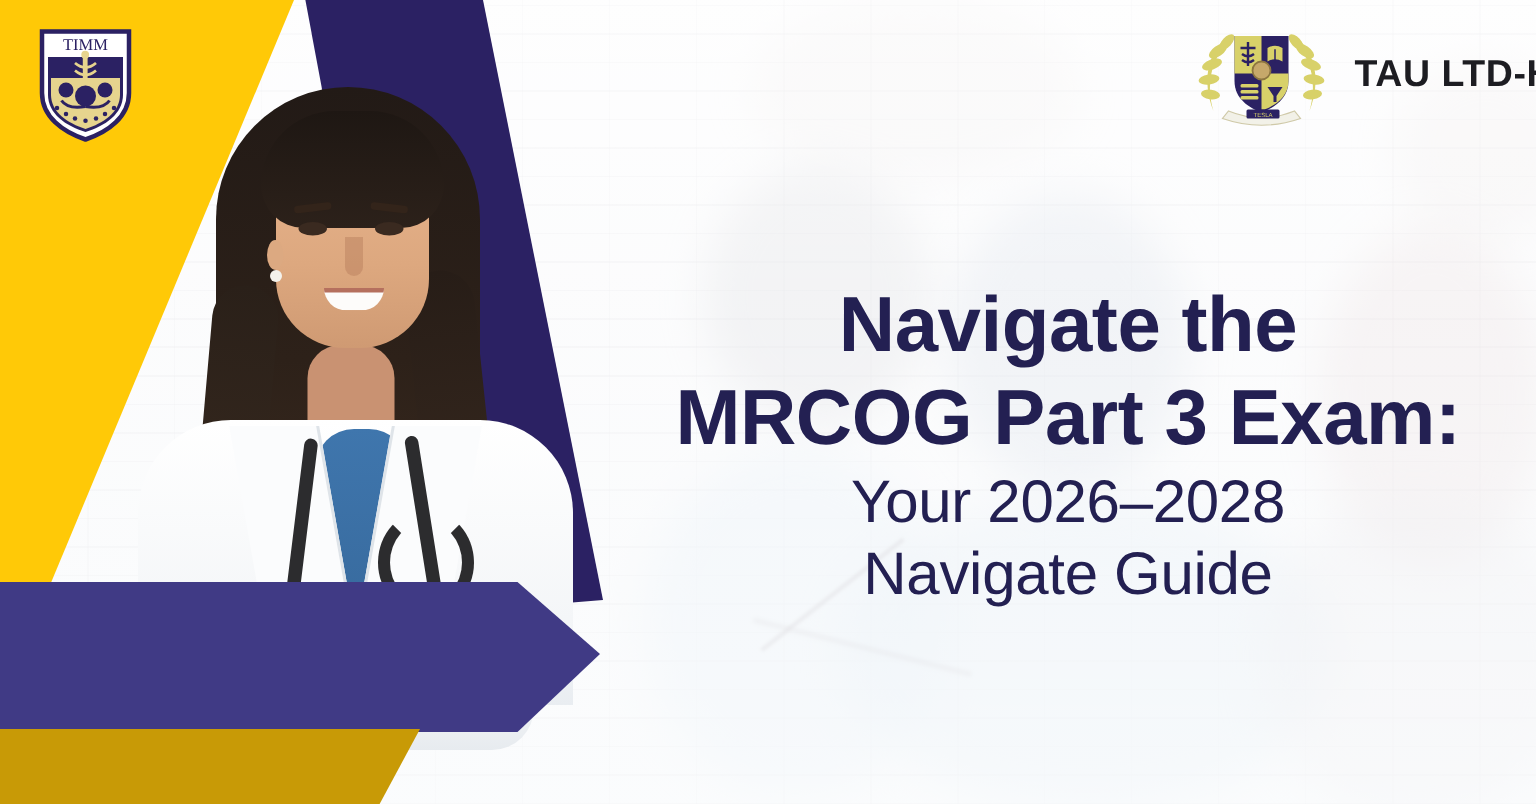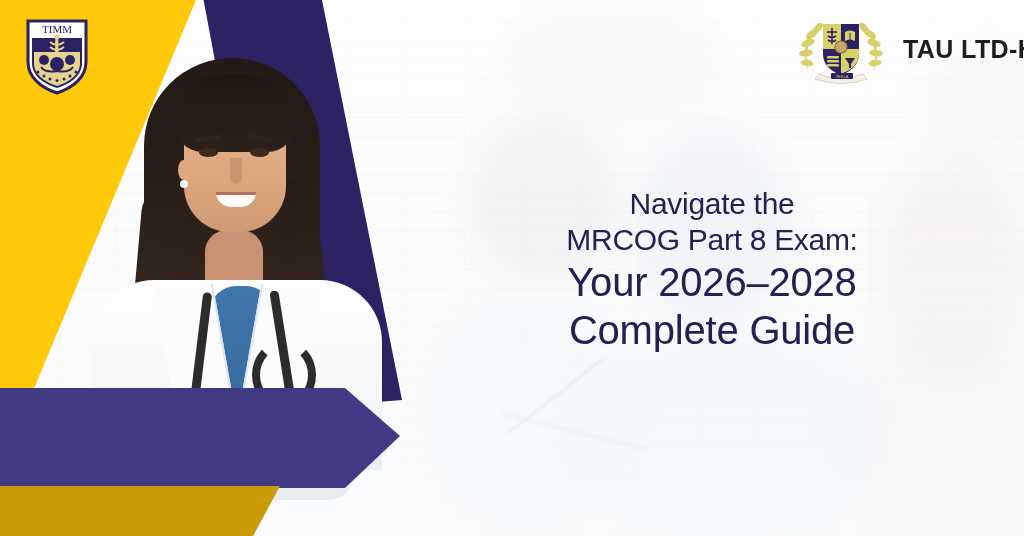--- a/index.html
+++ b/index.html
@@ -183,21 +183,21 @@
     font-size:25px;font-weight:700;color:#1d1d22;letter-spacing:.4px;
     white-space:nowrap;
   }
 
   
   .headline{
     position:absolute;left:432px;top:186px;width:560px;
     text-align:center;color:#232052;line-height:1.20;
   }
   .hl-strong{
-    display:block;font-size:30px;font-weight:400;letter-spacing:-.3px;
+    display:block;font-size:52px;font-weight:700;letter-spacing:-.3px;
   }
   .hl-light{
     display:block;font-size:40px;font-weight:400;letter-spacing:-.2px;
   }
 </style>
 </head>
 <body>
 
 <div class="banner">
 
@@ -327,18 +327,18 @@
 
       <path d="M24 60 q22 9 44 0 l4 5 q-26 9 -52 0 Z" fill="#f2f1e8" stroke="#cfc9a8" stroke-width=".8"></path>
       <rect x="36" y="59" width="22" height="6" rx="1" fill="#2B2163"></rect>
       <text x="47" y="64" text-anchor="middle" font-family="Liberation Sans, sans-serif" font-size="4" fill="#D8D169">TESLA</text>
     </svg>
     <span class="tau-word">TAU LTD-HK</span>
   </div>
 
   <div class="headline">
     <span class="hl-strong">Navigate the</span>
-    <span class="hl-strong">MRCOG Part 8 Exam:</span>
+    <span class="hl-strong">MRCOG Part 3 Exam:</span>
     <span class="hl-light">Your 2026–2028</span>
-    <span class="hl-light">Complete Guide</span>
+    <span class="hl-light">Navigate Guide</span>
   </div>
 
 </div>
 
 </body></html>

